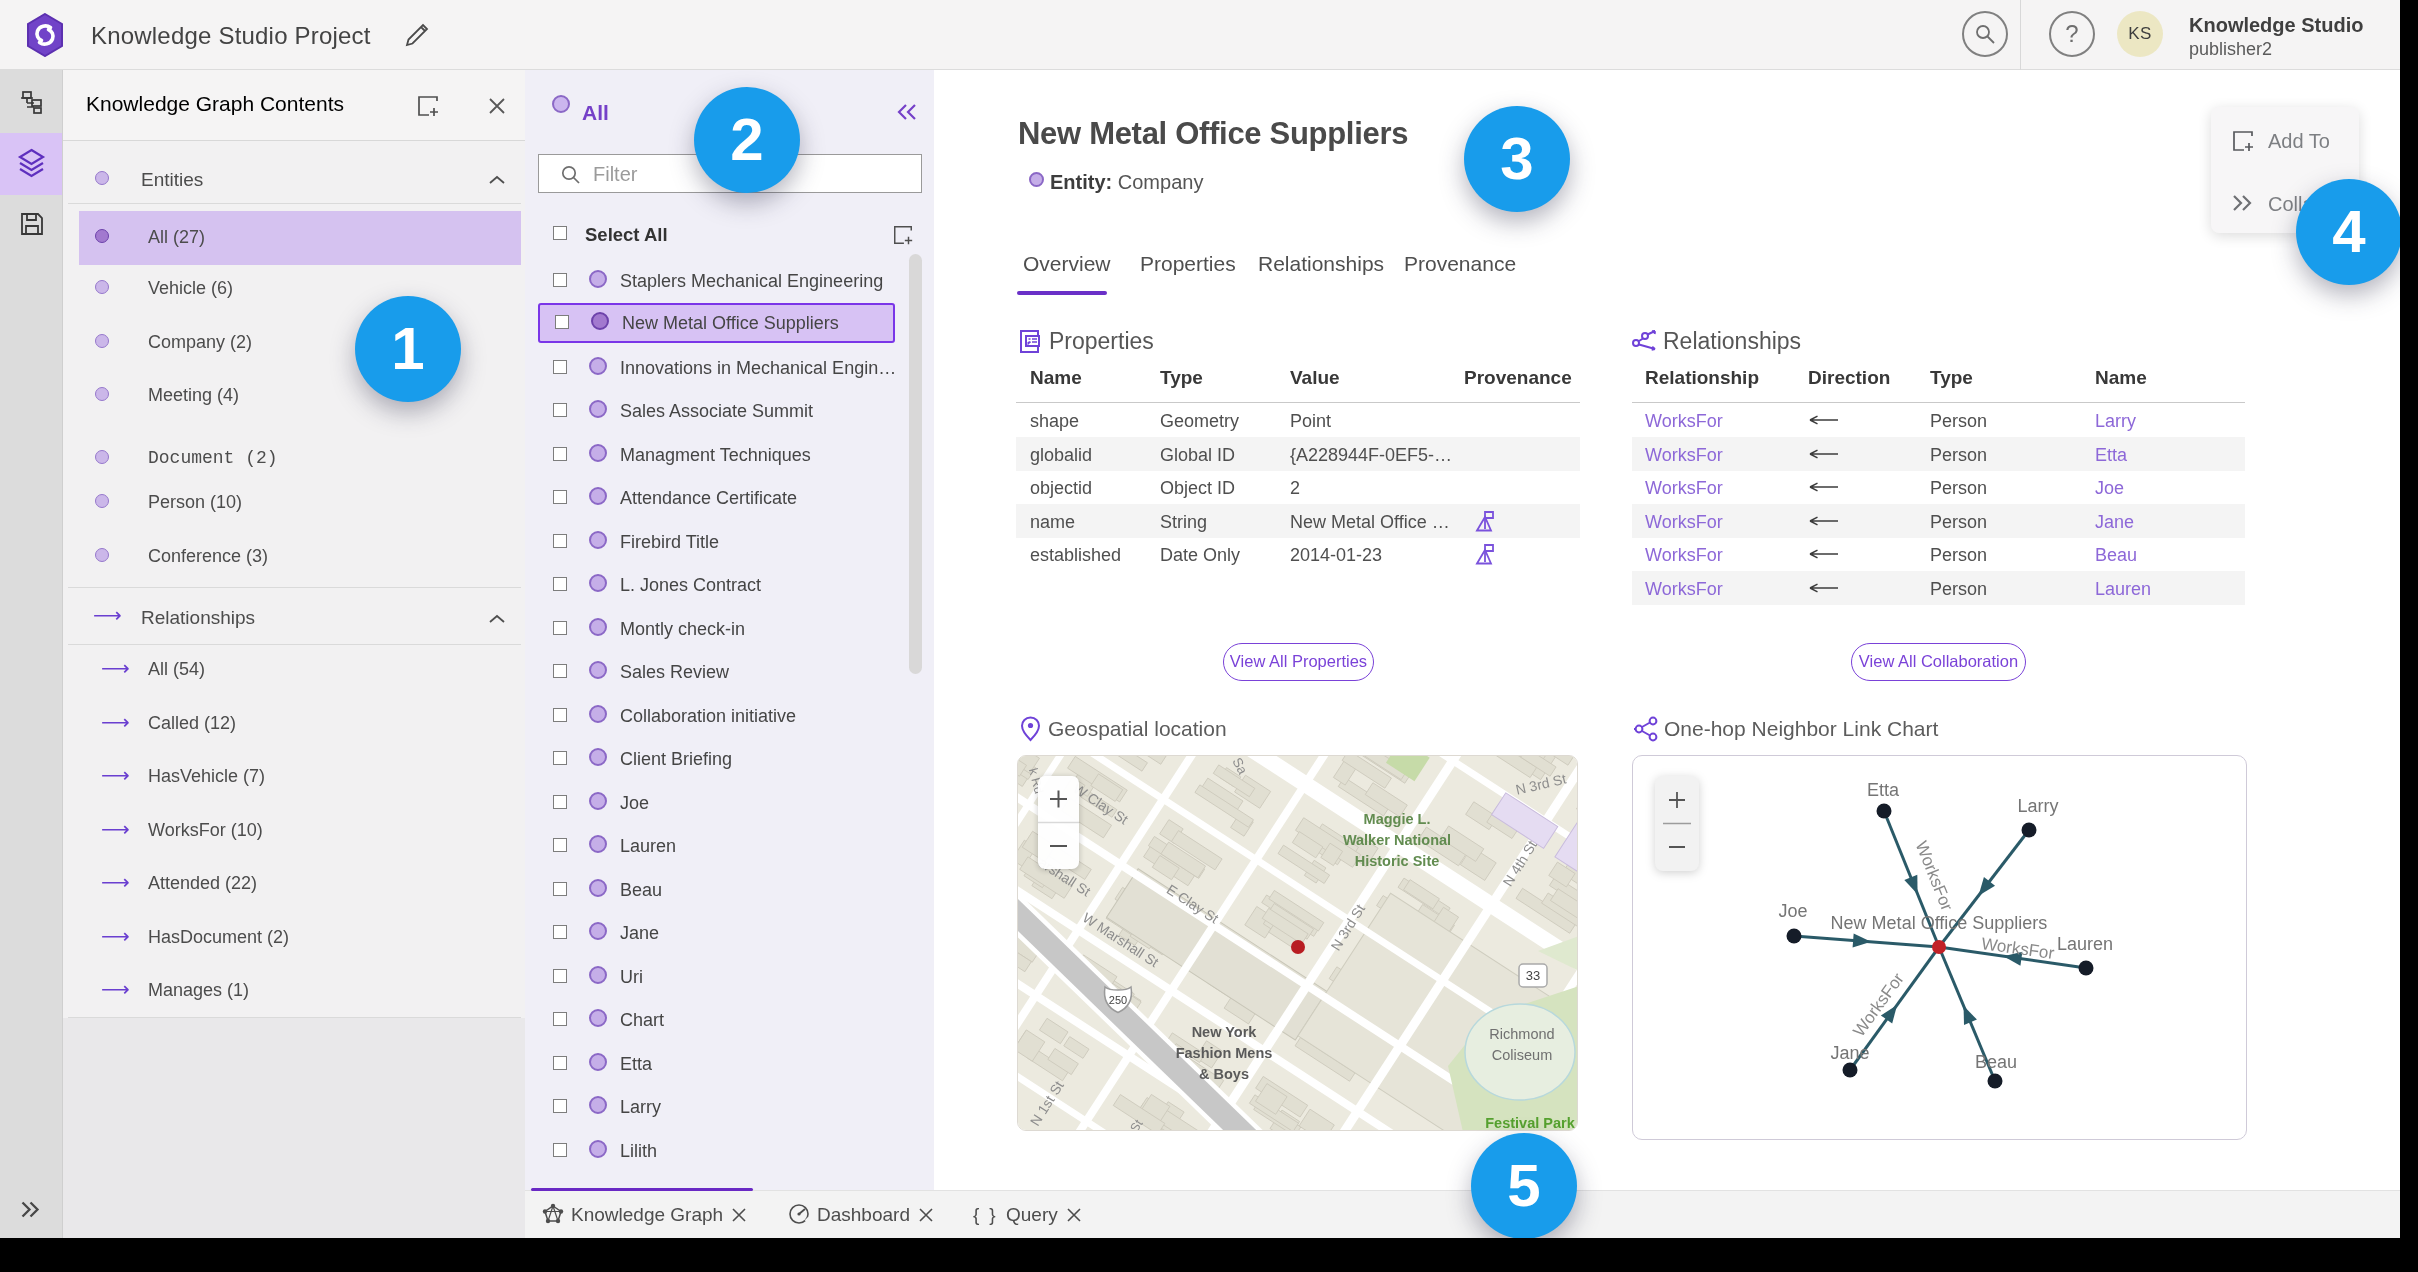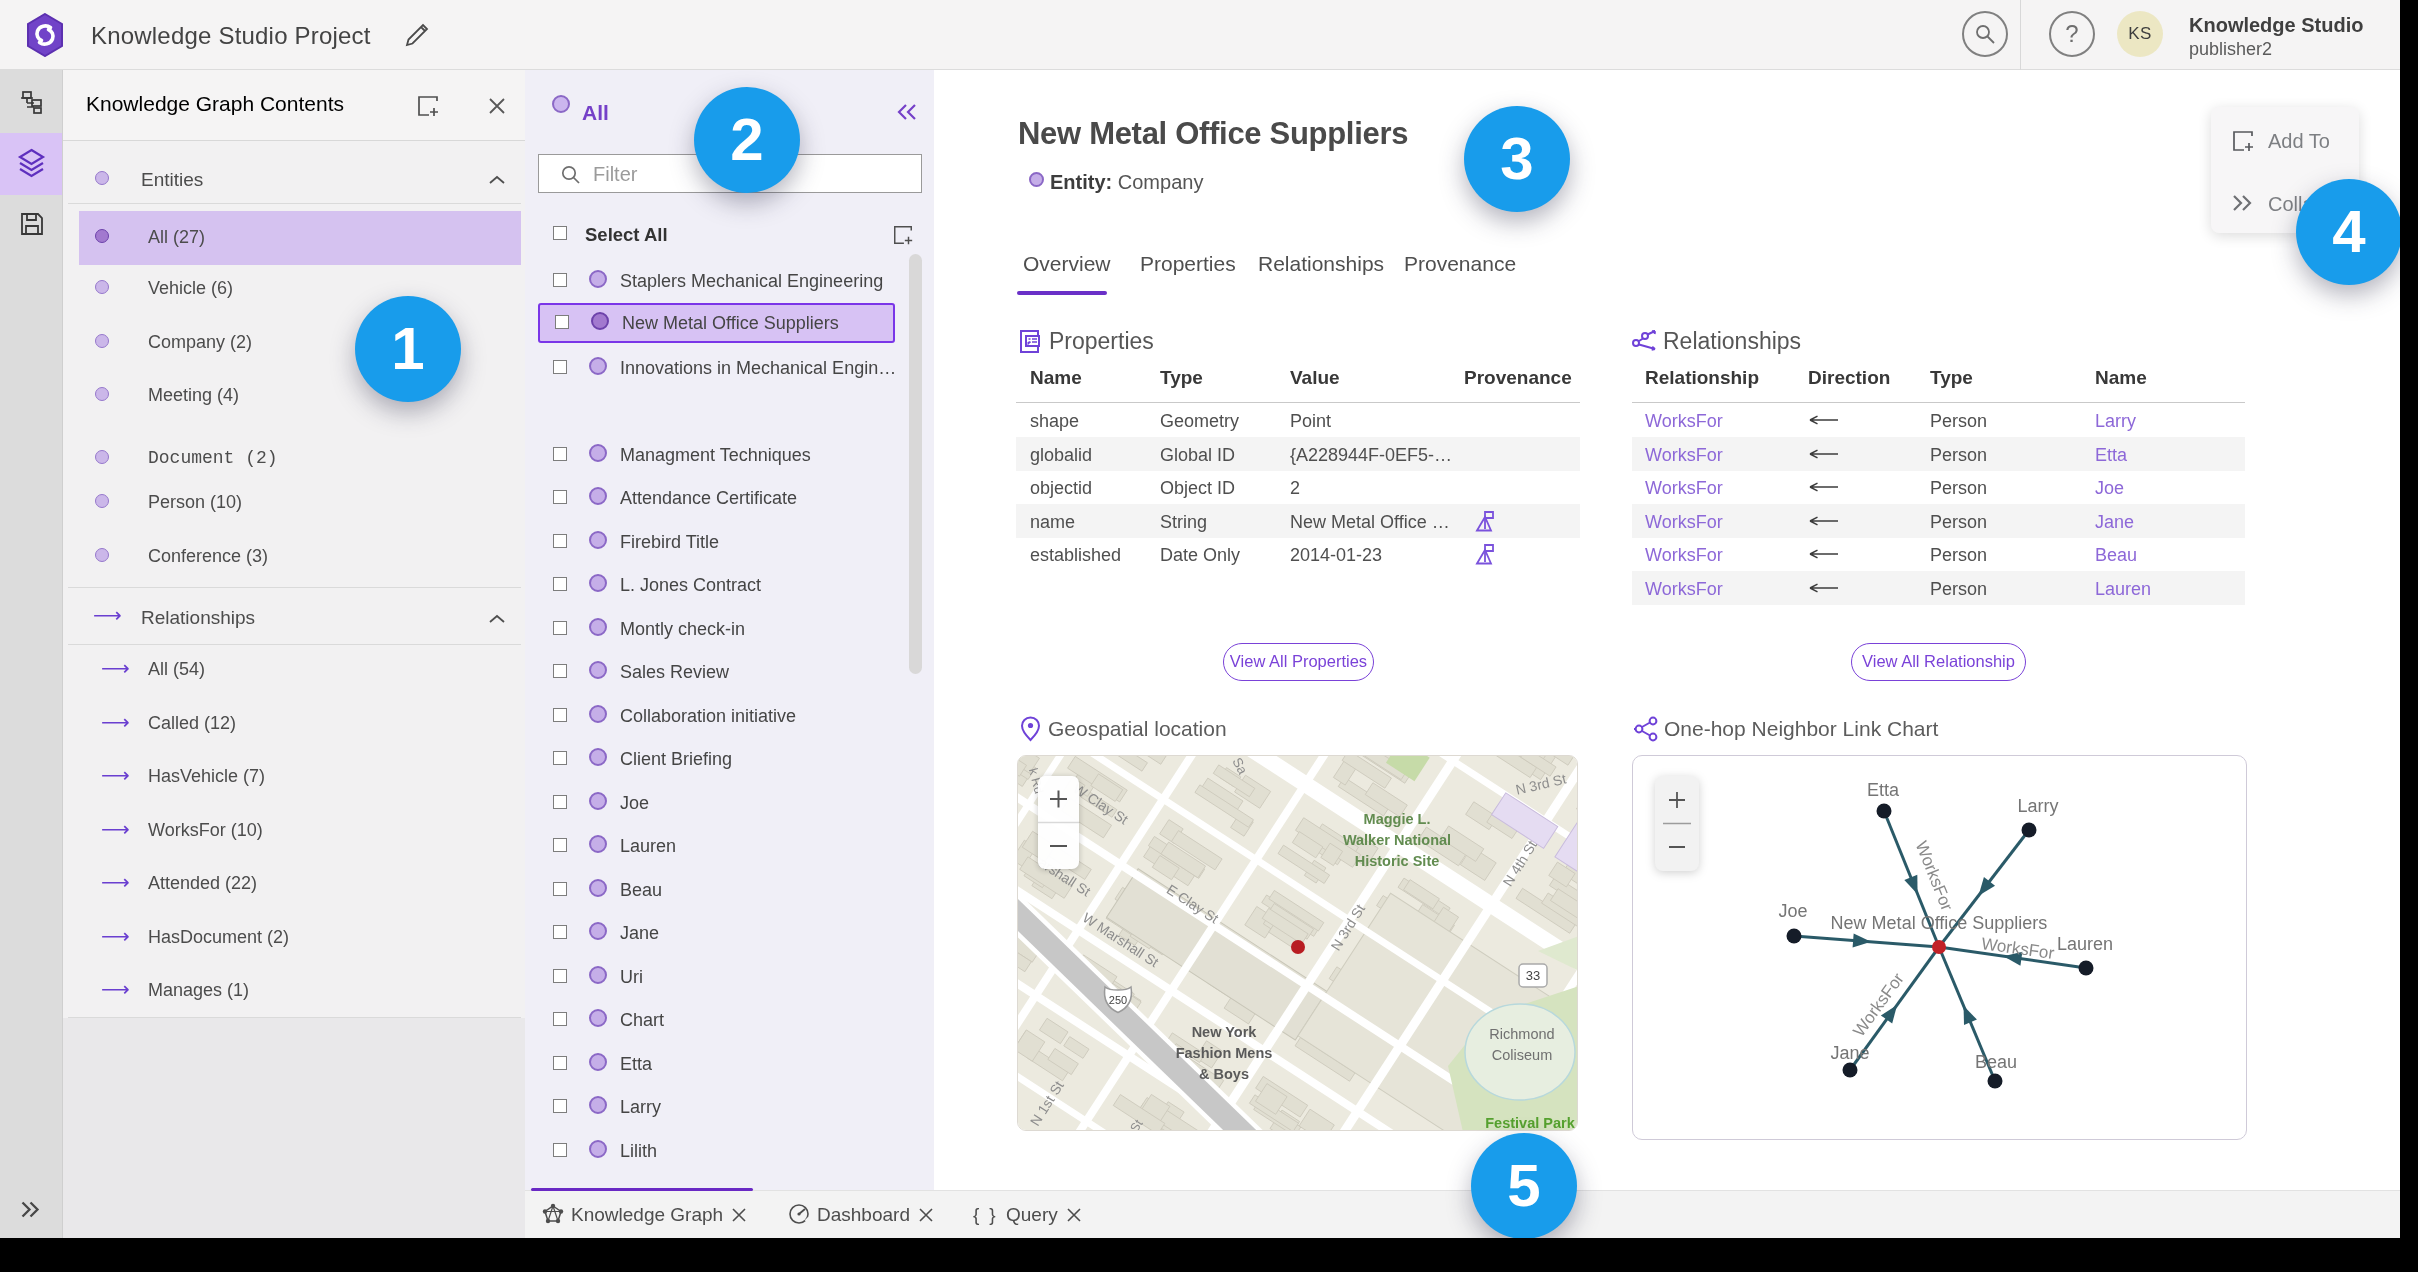--- a/index.html
+++ b/index.html
@@ -227,20 +227,25 @@
       <div class="p2row" style="top:233px; left:13px; width:357px; height:40px; background:#d7c2f4; border:2.5px solid #7a35e8; border-radius:3px;">
         <span class="chk" style="left:15px; top:10px;"></span>
           <span class="ecircle" style="left:51px; top:7px; background:#a279cf; border-color:#6d42ab;"></span>
           <span class="t" style="left:82px; top:8px;">New Metal Office Suppliers</span>
       </div>
       <div class="p2row" style="top:277px;">
           <span class="chk"></span>
           <span class="ecircle"></span>
           <span class="t">Innovations in Mechanical Engin…</span>
         </div>
+      <div class="p2row" style="top:320px;">
+          <span class="chk"></span>
+          <span class="ecircle"></span>
+          <span class="t">Sales Associate Summit</span>
+        </div>
       <div class="p2row" style="top:364px;">
           <span class="chk"></span>
           <span class="ecircle"></span>
           <span class="t">Managment Techniques</span>
         </div>
       <div class="p2row" style="top:407px;">
           <span class="chk"></span>
           <span class="ecircle"></span>
           <span class="t">Attendance Certificate</span>
         </div>
@@ -433,21 +438,21 @@
           <span class="nm">Beau</span>
         </div>
       <div class="abs rrow shaded" style="top:501px;">
           <span class="wf">WorksFor</span>
           <svg class="arr" width="32" height="12" viewBox="0 0 32 12">
             <path d="M2 6 L30 6 M2 6 L9.5 2.2 M2 6 L9.5 9.8" fill="none" stroke="#3c3c3c" stroke-width="1.5"></path>
           </svg>
           <span class="pt">Person</span>
           <span class="nm">Lauren</span>
         </div>
-      <div class="abs pill" style="left:917px; top:573px; width:175px;">View All Relationship</div>
+      <div class="abs pill" style="left:917px; top:573px; width:175px;">View All Collaboration</div>
 
       <svg class="abs" style="left:86px; top:646px;" width="21" height="26" viewBox="0 0 21 26">
           <path d="M10.5 1.5 C5.5 1.5 2 5.2 2 9.8 C2 14 6 19.5 10.5 24 C15 19.5 19 14 19 9.8 C19 5.2 15.5 1.5 10.5 1.5 Z" fill="none" stroke="#6f42d8" stroke-width="2"></path>
           <circle cx="10.5" cy="9.5" r="2.6" fill="#6f42d8"></circle>
         </svg>
       <div class="abs" style="left:114px; top:647px; font-size:21px; color:#5c5c5c;">Geospatial location</div>
       <div id="mapbox" class="abs" style="left:83px; top:685px; width:561px; height:376px; border-radius:9px; overflow:hidden; border:1px solid #ddd9d2;"><svg width="561" height="376" viewBox="0 0 561 376">
             <rect width="561" height="376" fill="#eceadf"></rect>
             <g transform="rotate(33 280 188)">
               <rect x="-186" y="-189" width="65" height="14" fill="#e1dfd2" stroke="#ccc9bb" stroke-width="0.8"></rect>

